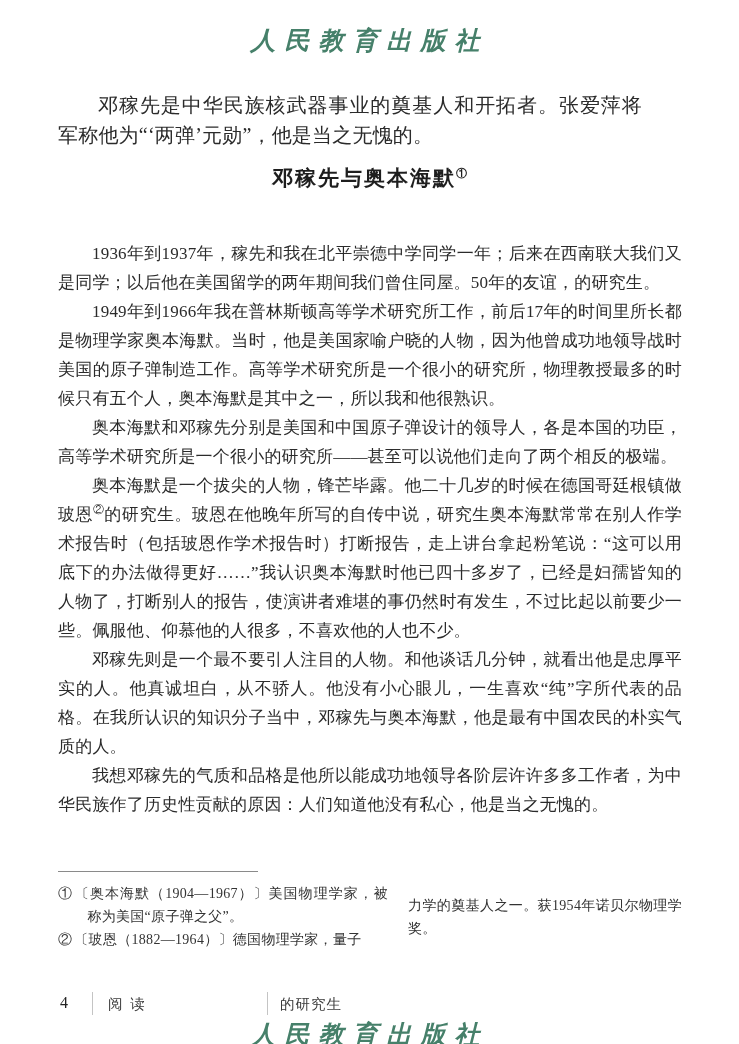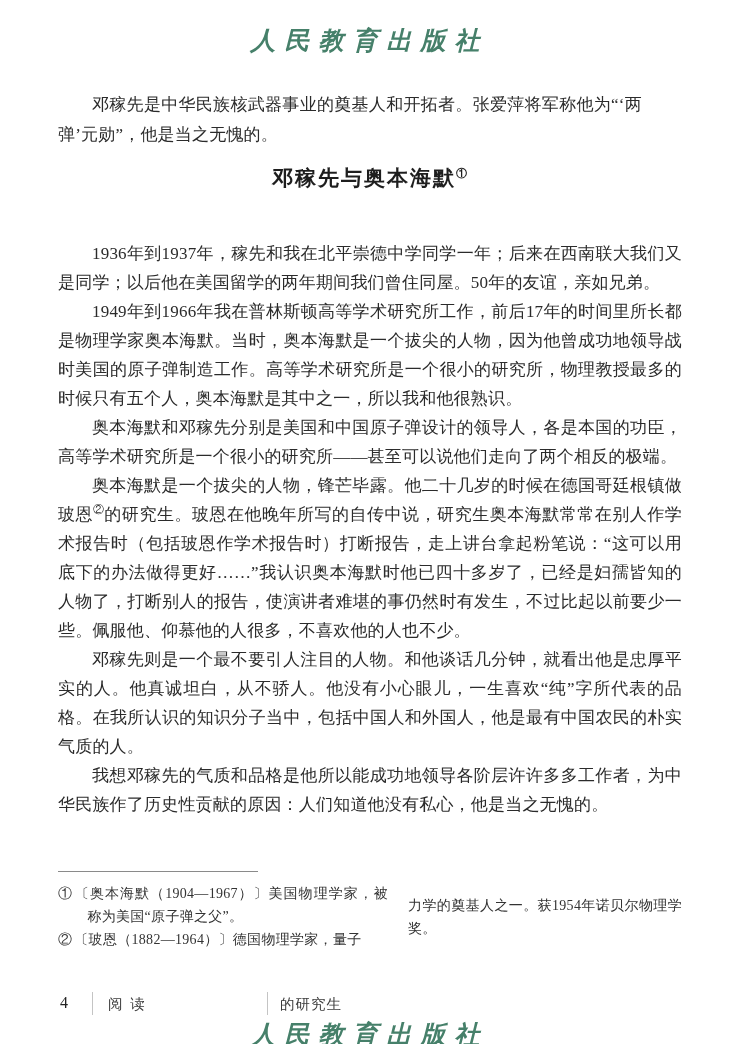--- a/index.html
+++ b/index.html
@@ -24,21 +24,21 @@
     color:#46806a;
     user-select:none;
   }
   .logo-top{top:8px;}
   .logo-bottom{top:1002px;}
 
   
   .intro{
     position:absolute;top:74px;left:58px;width:584px;
     margin:0;
-    font-size:17px;line-height:30px;letter-spacing:0.2px;
+    font-size:20px;line-height:30px;letter-spacing:0.2px;
     text-indent:2em;text-align:justify;
   }
 
   
   .title{
     position:absolute;top:148px;left:0;width:100%;
     margin:0;
     text-align:center;
     font-size:21px;font-weight:bold;letter-spacing:2px;
     color:#1e1e1e;
@@ -95,25 +95,25 @@
 
 <div class="page">
 
   <div class="logo logo-top">人民教育出版社</div>
 
   <p class="intro">邓稼先是中华民族核武器事业的奠基人和开拓者。张爱萍将军称他为“‘两弹’元勋”，他是当之无愧的。</p>
 
   <h1 class="title"><span>邓稼先与奥本海默</span><sup>①</sup></h1>
 
   <div class="body">
-      <p class="para"><span>1936年到1937年，稼先和我在北平崇德中学同学一年；后来在西南联大我们又是同学；以后他在美国留学的两年期间我们曾住同屋。50年的友谊，亲如兄弟。</span></p>
-      <p class="para"><span>1949年到1966年我在普林斯顿高等学术研究所工作，前后17年的时间里所长都是物理学家奥本海默。当时，奥本海默是一个拔尖的人物，因为他曾成功地领导战时美国的原子弹制造工作。高等学术研究所是一个很小的研究所，物理教授最多的时候只有五个人，奥本海默是其中之一，所以我和他很熟识。</span></p>
+      <p class="para"><span>1936年到1937年，稼先和我在北平崇德中学同学一年；后来在西南联大我们又是同学；以后他在美国留学的两年期间我们曾住同屋。50年的友谊，的研究生。</span></p>
+      <p class="para"><span>1949年到1966年我在普林斯顿高等学术研究所工作，前后17年的时间里所长都是物理学家奥本海默。当时，他是美国家喻户晓的人物，因为他曾成功地领导战时美国的原子弹制造工作。高等学术研究所是一个很小的研究所，物理教授最多的时候只有五个人，奥本海默是其中之一，所以我和他很熟识。</span></p>
       <p class="para"><span>奥本海默和邓稼先分别是美国和中国原子弹设计的领导人，各是本国的功臣，高等学术研究所是一个很小的研究所——甚至可以说他们走向了两个相反的极端。</span></p>
       <p class="para"><span>奥本海默是一个拔尖的人物，锋芒毕露。他二十几岁的时候在德国哥廷根镇做玻恩</span><sup>②</sup><span>的研究生。玻恩在他晚年所写的自传中说，研究生奥本海默常常在别人作学术报告时（包括玻恩作学术报告时）打断报告，走上讲台拿起粉笔说：“这可以用底下的办法做得更好……”我认识奥本海默时他已四十多岁了，已经是妇孺皆知的人物了，打断别人的报告，使演讲者难堪的事仍然时有发生，不过比起以前要少一些。佩服他、仰慕他的人很多，不喜欢他的人也不少。</span></p>
-      <p class="para"><span>邓稼先则是一个最不要引人注目的人物。和他谈话几分钟，就看出他是忠厚平实的人。他真诚坦白，从不骄人。他没有小心眼儿，一生喜欢“纯”字所代表的品格。在我所认识的知识分子当中，包括中国人和外国人，他是最有中国农民的朴实气质的人。</span></p>
+      <p class="para"><span>邓稼先则是一个最不要引人注目的人物。和他谈话几分钟，就看出他是忠厚平实的人。他真诚坦白，从不骄人。他没有小心眼儿，一生喜欢“纯”字所代表的品格。在我所认识的知识分子当中，邓稼先与奥本海默，他是最有中国农民的朴实气质的人。</span></p>
       <p class="para"><span>我想邓稼先的气质和品格是他所以能成功地领导各阶层许许多多工作者，为中华民族作了历史性贡献的原因：人们知道他没有私心，他是当之无愧的。</span></p>
     </div>
 
   <div class="fn-rule"></div>
 
   <div class="footnotes">
     <div class="fn-col-left">
         <div class="fn-note"><span class="fn-mark">①</span><span>〔奥本海默（1904—1967）〕美国物理学家，被称为美国“原子弹之父”。</span></div>
         <div class="fn-note"><span class="fn-mark">②</span><span>〔玻恩（1882—1964）〕德国物理学家，量子</span></div>
       </div>

